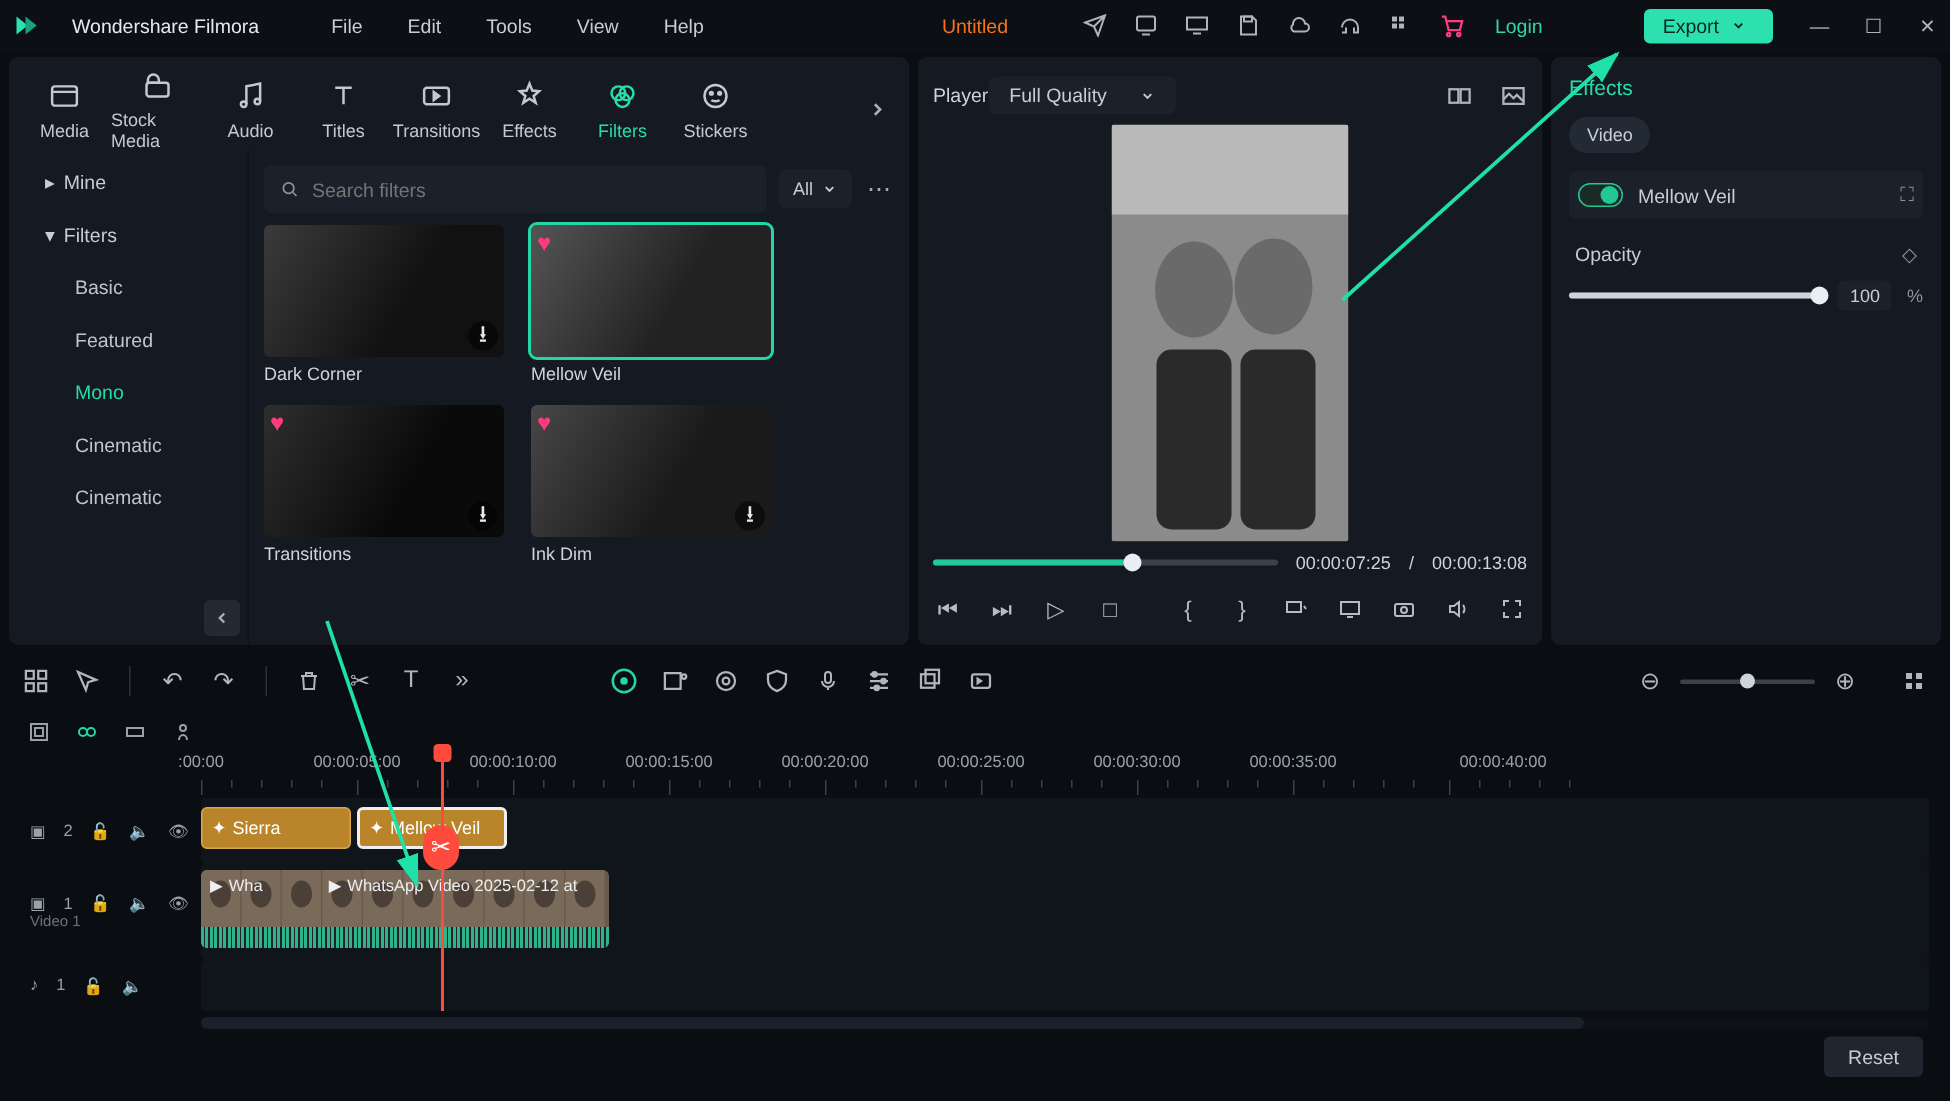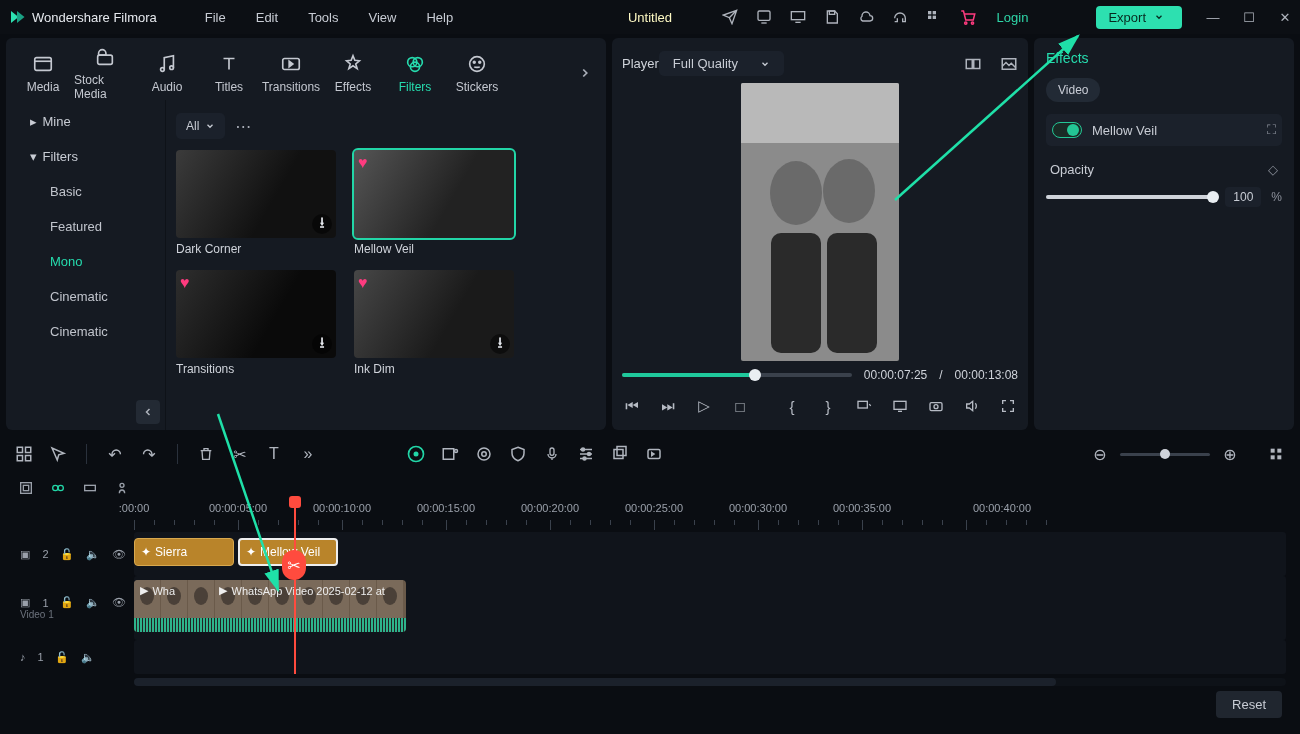--- a/index.html
+++ b/index.html
@@ -1,22 +1,22 @@
 <!DOCTYPE html>
 <html><head>
 <meta charset="utf-8">
 <style>
 * { box-sizing: border-box; margin: 0; padding: 0; font-family: -apple-system, "Segoe UI", Arial, sans-serif; user-select: none; }
 html, body { width: 1300px; height: 734px; background: #0a0d12; color: #c8ccd4; overflow: hidden; }
 .titlebar { height: 34px; display: flex; align-items: center; padding: 0 8px; background: #0c0f14; font-size: 13px; }
-.logo { display: flex; align-items: center; gap: 6px; color: #e6e9ee; }
+.logo { display: flex; align-items: center; gap: 22px; color: #e6e9ee; }
 .logo svg { width: 18px; height: 18px; }
 .menu { display: flex; gap: 30px; margin-left: 48px; }
 .menu span { cursor: pointer; }
-.title-name { position: absolute; left: 50%; transform: translateX(-50%); color: #fef9c3; }
+.title-name { position: absolute; left: 50%; transform: translateX(-50%); color: #f97316; }
 .title-right { margin-left: auto; display: flex; align-items: center; gap: 16px; }
 .top-icon { width: 18px; height: 18px; display: flex; align-items: center; justify-content: center; color: #aeb3bc; cursor: pointer; }
 .login { color: #2ed6a8; font-size: 13px; cursor: pointer; padding: 0 4px; }
 .export { background: #2de0b0; color: #07291f; padding: 4px 18px 4px 12px; border-radius: 4px; display: flex; align-items: center; gap: 8px; font-size: 13px; cursor: pointer; margin-left: 48px; }
 .winctrl { display: flex; gap: 22px; margin-left: 8px; }
 .winctrl span { width: 14px; height: 14px; display: flex; align-items: center; justify-content: center; cursor: pointer; color: #aeb3bc; }
 
 .main-row { display: flex; height: 396px; padding: 4px 6px 0 6px; gap: 6px; }
 
 .panel-left { width: 600px; background: #151a22; border-radius: 6px; display: flex; flex-direction: column; }
@@ -287,20 +287,27 @@
         <div class="srow sub">Cinematic</div>
         <div class="srow sub">Cinematic</div>
         <div class="arrow-box">
             <svg width="12" height="12" viewBox="0 0 24 24" fill="none" stroke="#aeb3bc" stroke-width="3">
               <path d="M15 6l-6 6 6 6"></path>
             </svg>
           </div>
       </div>
       <div class="browser">
         <div class="browser-head">
+          <div class="searchbox">
+            <svg width="14" height="14" viewBox="0 0 24 24" fill="none" stroke="#8d929c" stroke-width="2">
+                <circle cx="11" cy="11" r="6"></circle>
+                <path d="M20 20l-4-4"></path>
+              </svg>
+            <input placeholder="Search filters" style="">
+          </div>
           <div class="all-dd">
               <span>All</span>
               <svg width="10" height="10" viewBox="0 0 24 24" fill="none" stroke="currentColor" stroke-width="3">
                 <path d="M6 9l6 6 6-6"></path>
               </svg>
             </div>
           <div class="dots">⋯</div>
         </div>
         <div class="grid">
           <div class="card">

